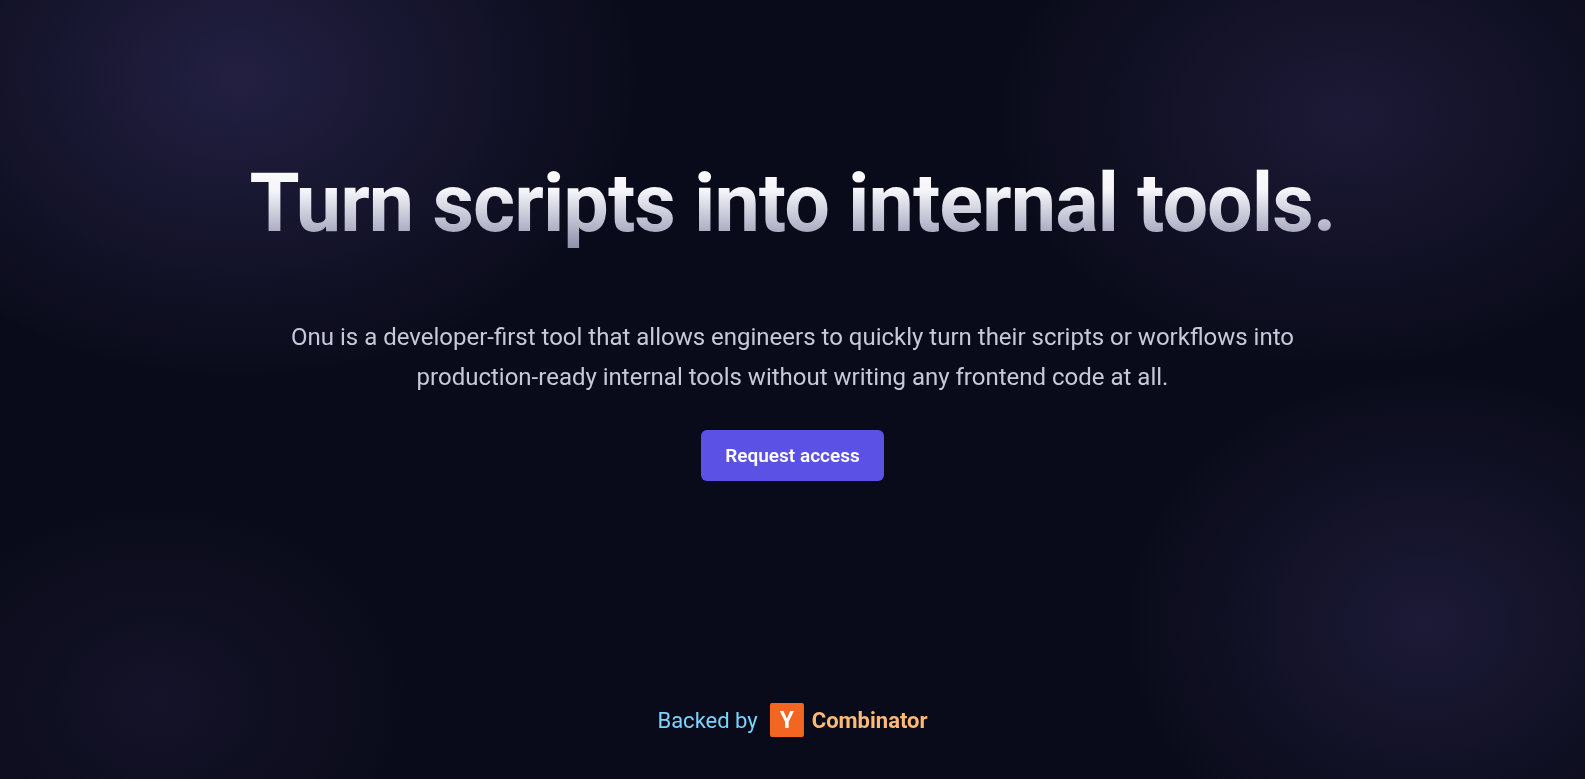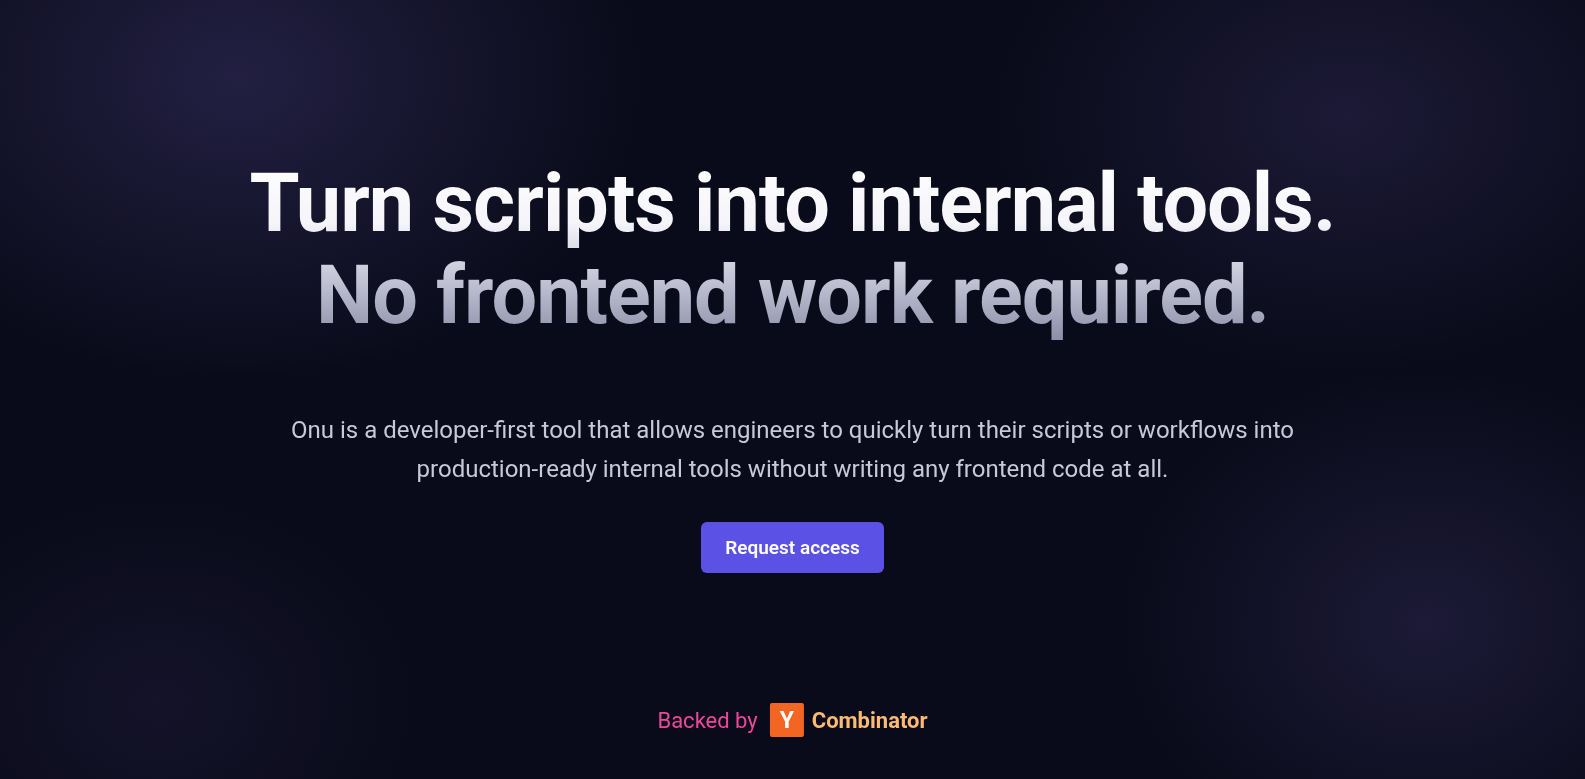--- a/index.html
+++ b/index.html
@@ -71,21 +71,21 @@
       position: absolute;
       bottom: 42px;
       left: 50%;
       transform: translateX(-50%);
       display: flex;
       align-items: center;
       gap: 12px;
     }
     
     .backed-by-label {
-      color: #ec4899;
+      color: #7dd3fc;
       font-size: 22px;
       font-weight: 400;
     }
     
     .yc-badge {
       display: flex;
       align-items: center;
       gap: 8px;
     }
     
@@ -111,21 +111,20 @@
       font-size: 22px;
       font-weight: 700;
     }
   </style>
 </head>
 <body>
 
 <div class="content">
   <h1 class="headline">
     <span>Turn scripts into internal tools.</span><br>
-    <span>No frontend work required.</span>
   </h1>
 
   <p class="subtext">Onu is a developer-first tool that allows engineers to quickly turn their scripts or workflows into production-ready internal tools without writing any frontend code at all.</p>
 
   <button class="cta-button">Request access</button>
 </div>
 
 <div class="backed-by">
   <span class="backed-by-label">Backed by</span>
   <div class="yc-badge">

